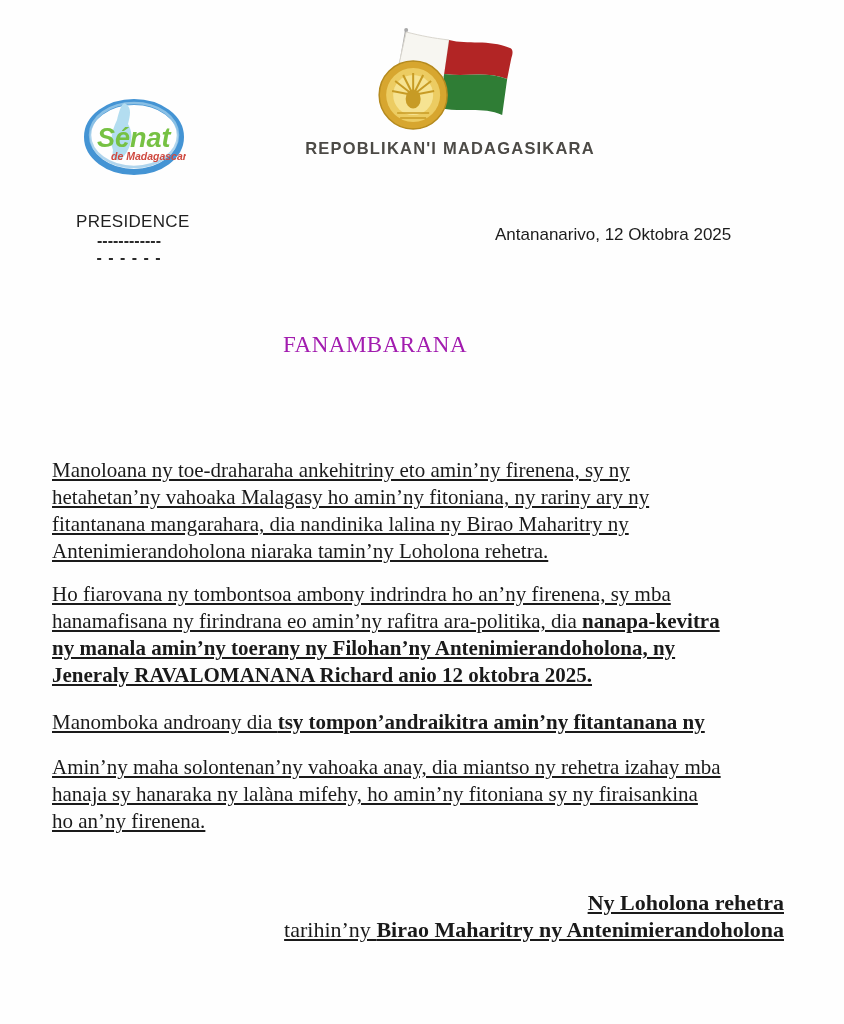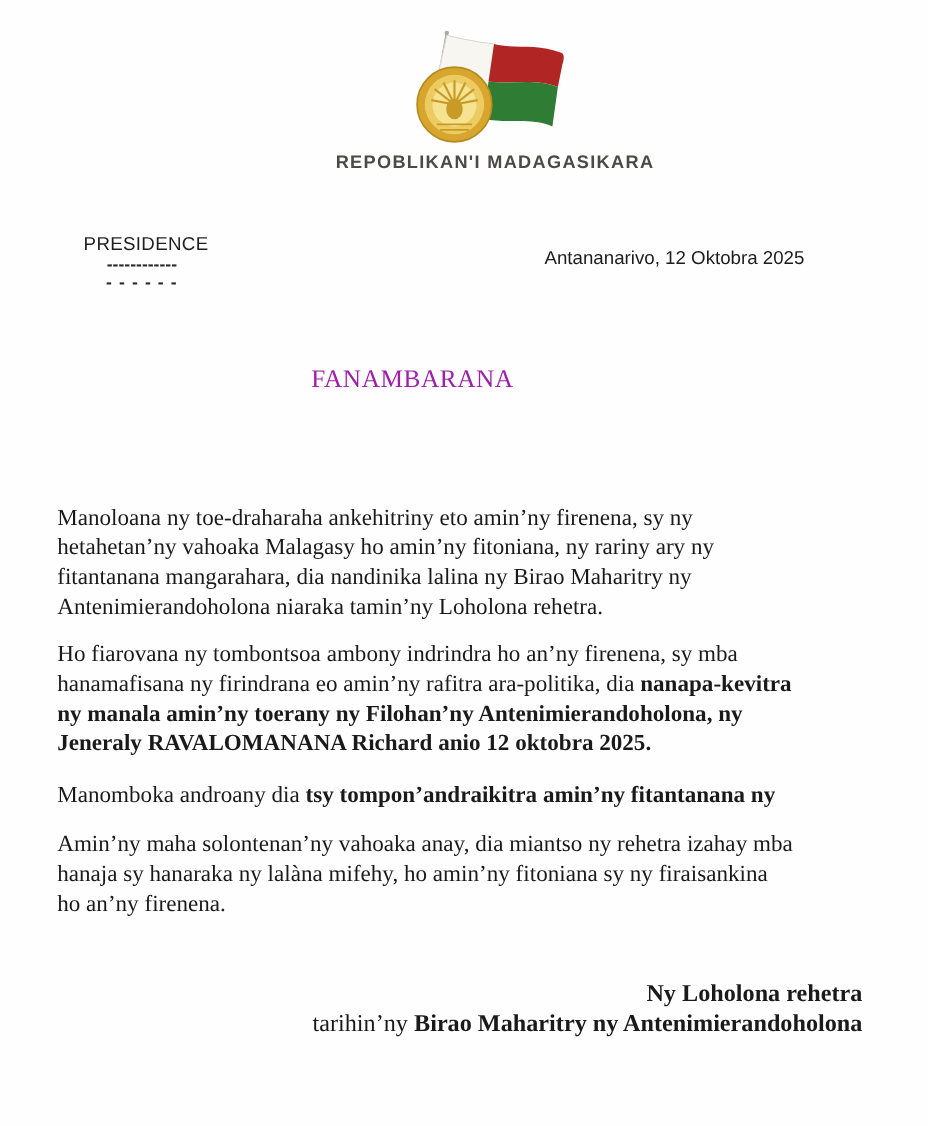--- a/index.html
+++ b/index.html
@@ -60,41 +60,50 @@
   .doc-title {
     position:absolute; left:283px; top:332px;
     font-size:23px; font-weight:normal; letter-spacing:0.5px;
     color:#a21caf;
     white-space:nowrap;
   }
 
   .body-content {
     position:absolute; left:52px; top:457px;
     width:742px;
-    font-size:21px; line-height:27px;
+    font-size:21px; line-height:27px;text-decoration:underline;
   }
   .paragraph .line { white-space:nowrap; }
   .paragraph-2 { margin-top:16px; }
   .paragraph-3 { margin-top:20px; }
   .paragraph-4 { margin-top:18px; }
   .paragraph b, .signature b { font-weight:bold; }
 
   .signature {
     margin-top:54px;
     padding-right:10px;
     text-align:right;
     font-size:22px; line-height:27px;
     white-space:nowrap;
   }
 </style>
 </head>
 <body>
 
 <div class="page">
 
+  <div class="senat-logo">
+    <svg width="104" height="84" viewBox="0 0 104 84">
+      <ellipse cx="52" cy="42" rx="47" ry="35" fill="none" stroke="#4494d4" stroke-width="6"></ellipse>
+      <ellipse cx="52" cy="40" rx="44" ry="32" fill="none" stroke="#9ccbe9" stroke-width="2.5" opacity="0.8"></ellipse>
+      <path d="M44,9 C50,13 48,21 46,29 C52,39 50,51 42,61 C36,69 29,65 31,55 C27,45 31,33 35,25 C37,17 40,5 44,9 Z" fill="#b3ddf0"></path>
+      <text x="15" y="52" font-family="Liberation Sans, sans-serif" font-size="27" font-weight="bold" font-style="italic" fill="#76c143">Sénat</text>
+      <text x="29" y="65" font-family="Liberation Sans, sans-serif" font-size="10.5" font-weight="bold" font-style="italic" fill="#cf4a41">de Madagascar</text>
+    </svg>
+  </div>
 
   <div class="emblem">
     <svg width="160" height="106" viewBox="0 0 160 106">
 
       <line x1="36" y1="6" x2="23" y2="80" stroke="#a8a8a8" stroke-width="2.5"></line>
       <circle cx="36" cy="5" r="2" fill="#a8a8a8"></circle>
 
       <path d="M36,7 C52,11 62,13 79,15 L74,52 C58,48 46,45 28,43 Z" fill="#f7f6f1" stroke="#d9d6ce" stroke-width="1"></path>
 
       <path d="M79,15 C98,20 118,14 140,23 C144,25 142,30 141,34 L137,54 C116,46 96,52 74,49 Z" fill="#b22525"></path>

